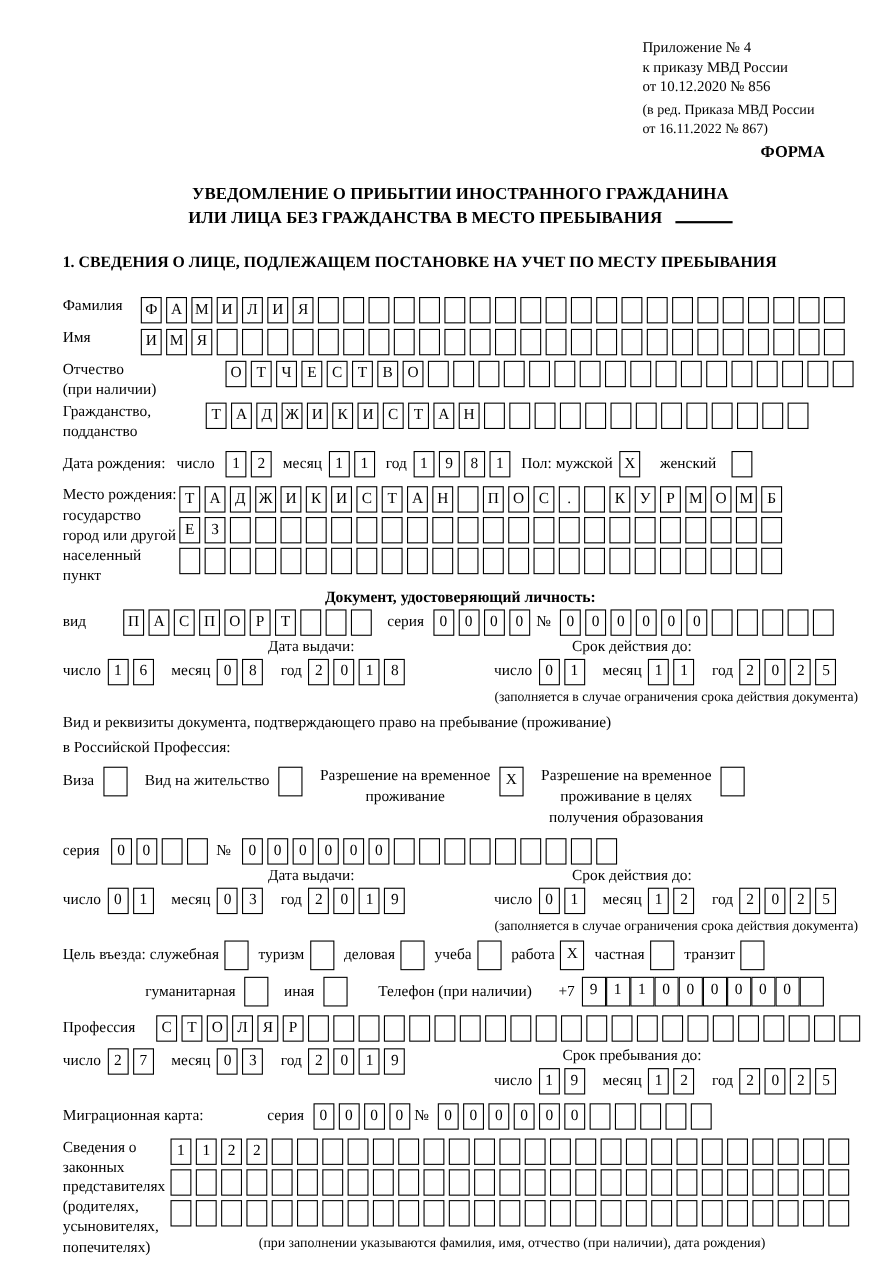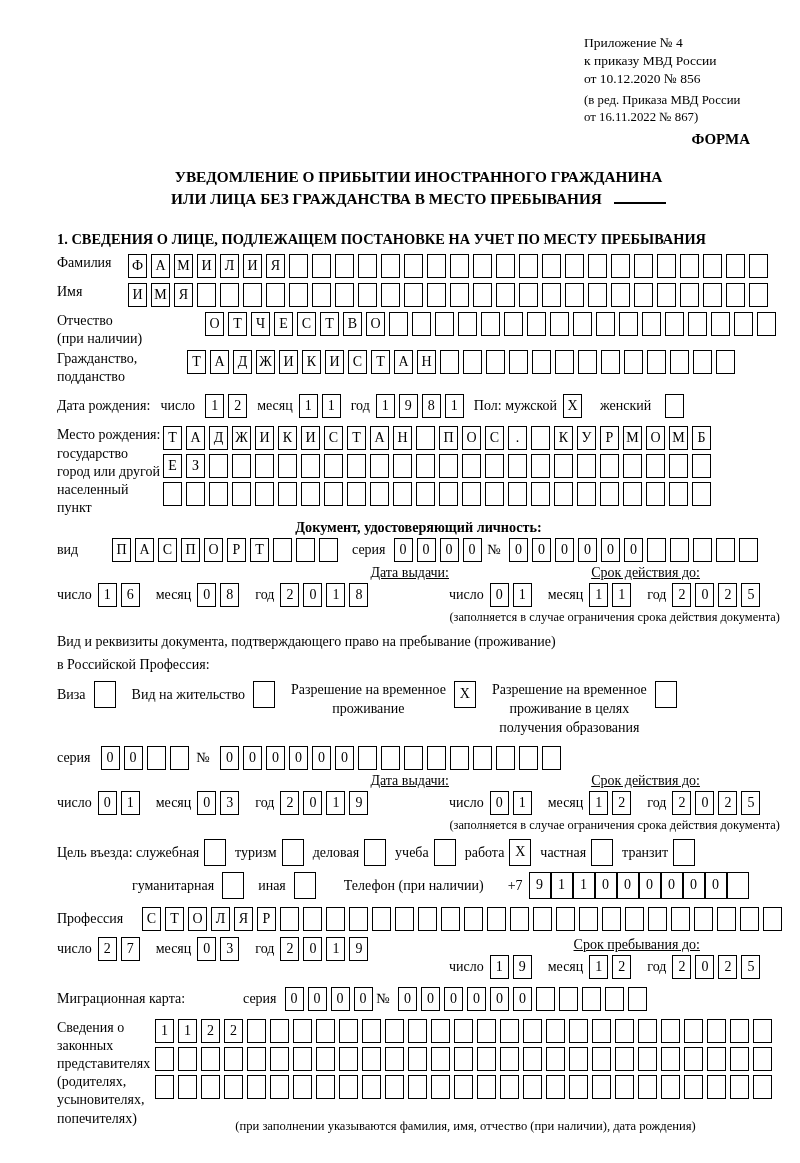--- a/index.html
+++ b/index.html
@@ -30,32 +30,32 @@
     vertical-align: top; background: #fff;
   }
   .chk .cbox { width: 22px; height: 27px; line-height: 24px; margin-right: 0; }
   .mt2 { margin-top: 2px; } .mt8 { margin-top: 8px; }
   .gap6 { margin-left: 6px; } .gap10 { margin-left: 10px; } .gap14 { margin-left: 14px; text-align: center; }
   .doc-head { text-align: center; font-weight: bold; margin-top: 2px; font-size: 14.2px; }
   
   .daterow { display: flex; margin-top: 3px; }
   .dcol-l { flex: 0 0 392px; }
   .dcol-r { flex: 1; }
-  .date-head { text-align: right; font-size: 14px; margin-bottom: 2px; text-decoration: underline; }
+  .date-head { text-align: center; font-size: 14px; margin-bottom: 2px; }
   .dcol-l .date-head { padding-left: 60px; }
   .dcol-r .date-head { padding-right: 80px; }
   .date-fields { display: flex; align-items: flex-start; line-height: 24px; }
   .date-fields .dlbl { margin-right: 6px; }
   .date-fields .boxes { margin-right: 12px; }
   .note { font-size: 12.4px; text-align: right; margin-top: 3px; }
   .stack { text-align: center; line-height: 1.35; }
   .permits { margin-top: 6px; }
   .permits .boxes { margin-left: 8px; margin-right: 16px; }
   .plain { line-height: 1.35; margin-top: 8px; }
-  .rep-note { font-size: 12.6px; text-align: center; padding-left: 120px; margin-top: 20px; }
+  .rep-note { font-size: 12.6px; text-align: center; padding-left: 120px; margin-top: 8px; }
   .inline-lbl { line-height: 27px; }
   .purp .inline-lbl { margin-right: 5px; margin-left: 9px; }
   .purp .inline-lbl:first-child { margin-left: 0; }
   .phone-row { margin-top: 6px; }
   .bp-rows .boxes { display: block; margin-top: 4px; }
   .bp-rows .boxes:first-child { margin-top: 0; }
 </style>
 </head>
 <body>
 
@@ -75,21 +75,21 @@
 
   <div class="title">
     <div>УВЕДОМЛЕНИЕ О ПРИБЫТИИ ИНОСТРАННОГО ГРАЖДАНИНА</div>
     <div>
       <span>ИЛИ ЛИЦА БЕЗ ГРАЖДАНСТВА В МЕСТО ПРЕБЫВАНИЯ</span><span class="blank"></span>
     </div>
   </div>
 
   <div class="sect">1. СВЕДЕНИЯ О ЛИЦЕ, ПОДЛЕЖАЩЕМ ПОСТАНОВКЕ НА УЧЕТ ПО МЕСТУ ПРЕБЫВАНИЯ</div>
 
-  <div class="row" style="margin-top:6px;">
+  <div class="row" style="margin-top:22px;">
     <div class="lbl w71">Фамилия</div>
     <div class="boxes"><span class="cbox">Ф</span><span class="cbox">А</span><span class="cbox">М</span><span class="cbox">И</span><span class="cbox">Л</span><span class="cbox">И</span><span class="cbox">Я</span><span class="cbox"></span><span class="cbox"></span><span class="cbox"></span><span class="cbox"></span><span class="cbox"></span><span class="cbox"></span><span class="cbox"></span><span class="cbox"></span><span class="cbox"></span><span class="cbox"></span><span class="cbox"></span><span class="cbox"></span><span class="cbox"></span><span class="cbox"></span><span class="cbox"></span><span class="cbox"></span><span class="cbox"></span><span class="cbox"></span><span class="cbox"></span><span class="cbox"></span><span class="cbox"></span></div>
   </div>
 
   <div class="row">
     <div class="lbl w71">Имя</div>
     <div class="boxes"><span class="cbox">И</span><span class="cbox">М</span><span class="cbox">Я</span><span class="cbox"></span><span class="cbox"></span><span class="cbox"></span><span class="cbox"></span><span class="cbox"></span><span class="cbox"></span><span class="cbox"></span><span class="cbox"></span><span class="cbox"></span><span class="cbox"></span><span class="cbox"></span><span class="cbox"></span><span class="cbox"></span><span class="cbox"></span><span class="cbox"></span><span class="cbox"></span><span class="cbox"></span><span class="cbox"></span><span class="cbox"></span><span class="cbox"></span><span class="cbox"></span><span class="cbox"></span><span class="cbox"></span><span class="cbox"></span><span class="cbox"></span></div>
   </div>
 
   <div class="row">

